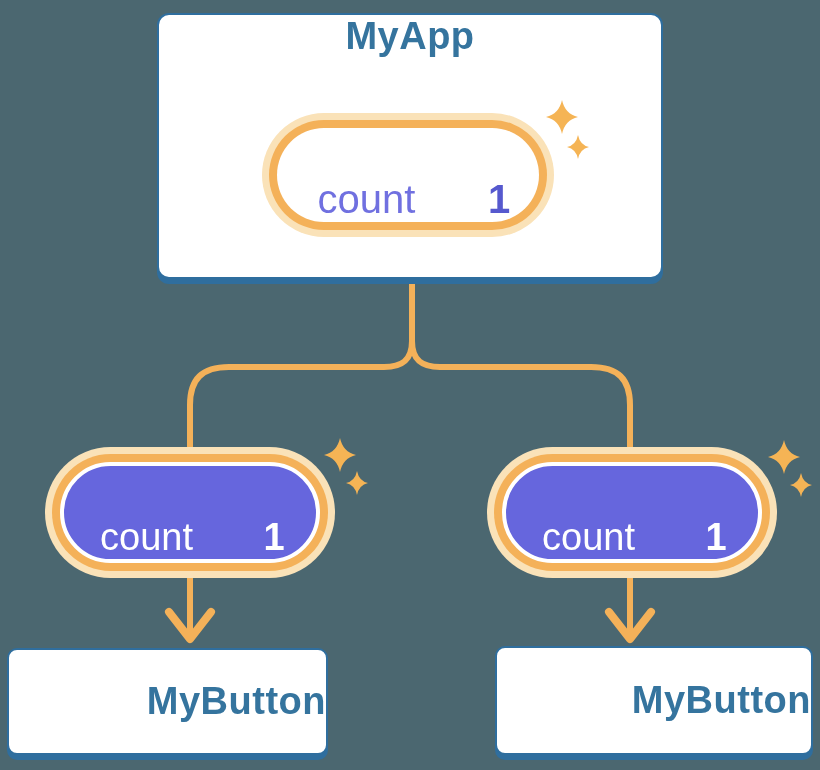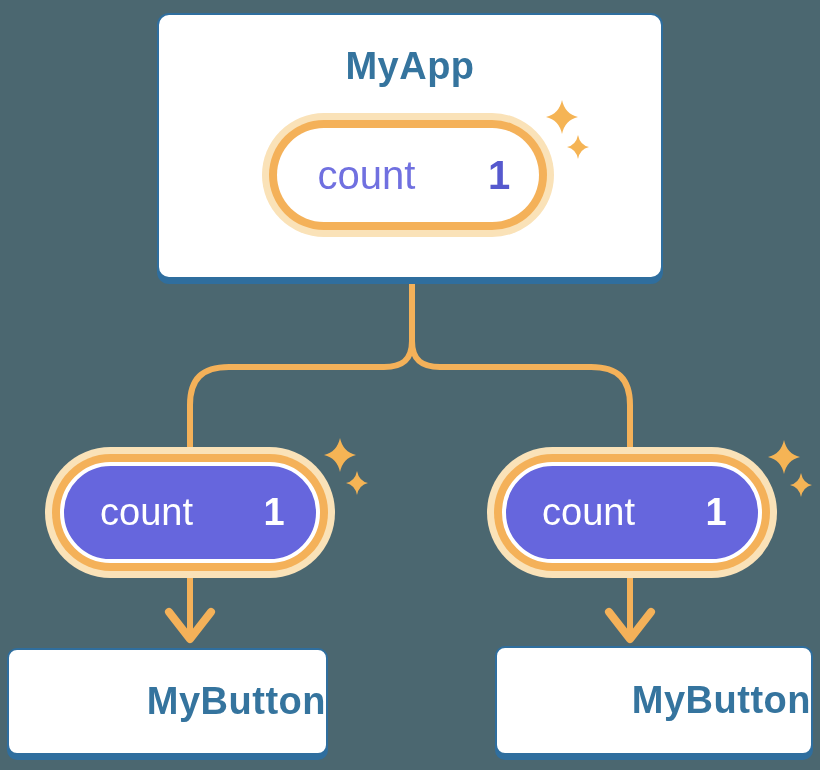--- a/index.html
+++ b/index.html
@@ -41,21 +41,21 @@
     left: 157px; top: 13px;
     width: 506px; height: 266px;
   }
   .card-title {
     color: var(--title-blue);
     font-size: 38px;
     font-weight: 700;
     text-align: center;
     letter-spacing: 0.5px;
   }
-  .card-root .card-title { margin-top: 30px; }
+  .card-root .card-title { }
   .card-child {
     display: flex;
     align-items: center;
     justify-content: flex-end;
     border-radius: 10px;
   }
   .card-child-left  { left: 7px;   top: 648px; width: 321px; height: 107px; }
   .card-child-right { left: 495px; top: 646px; width: 318px; height: 109px; }
 
   
@@ -68,21 +68,21 @@
   .pill-orange {
     width: 100%; height: 100%;
     background: var(--accent-orange);
     border-radius: 72px;
     padding: 8px;
   }
   .pill-core {
     width: 100%; height: 100%;
     border-radius: 64px;
     display: flex;
-    align-items: center;
+    align-items: flex-end;
     overflow: hidden;
   }
   .pill-cell {
     display: flex;
     align-items: center;
     justify-content: center;
   }
   .pill-name { flex: 1 1 auto; }
   .pill-value { font-weight: 700; }
   .pill-divider { flex: 0 0 auto; }

